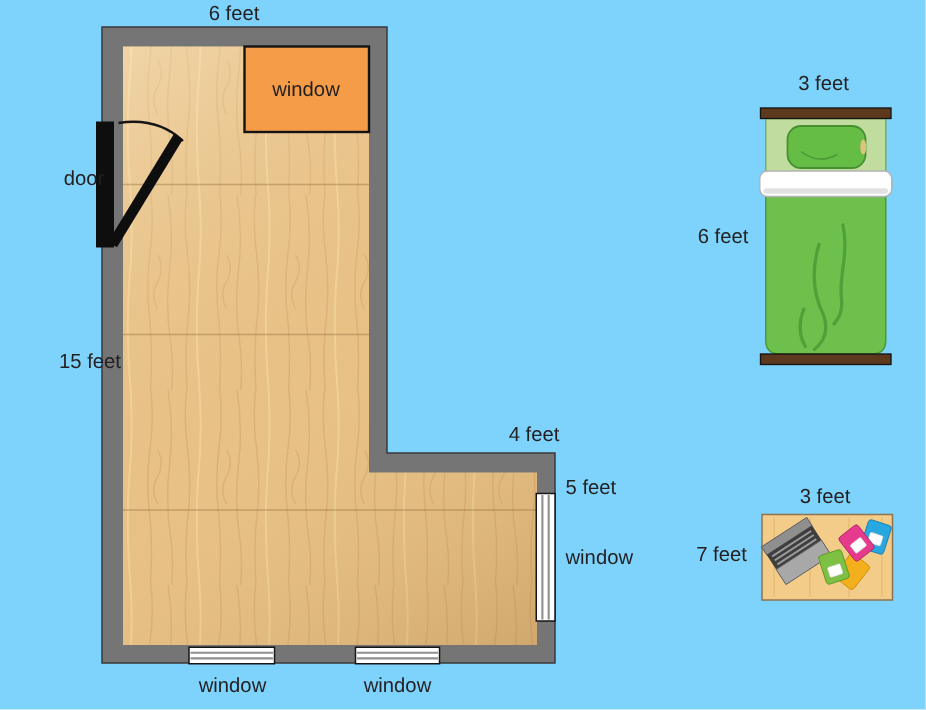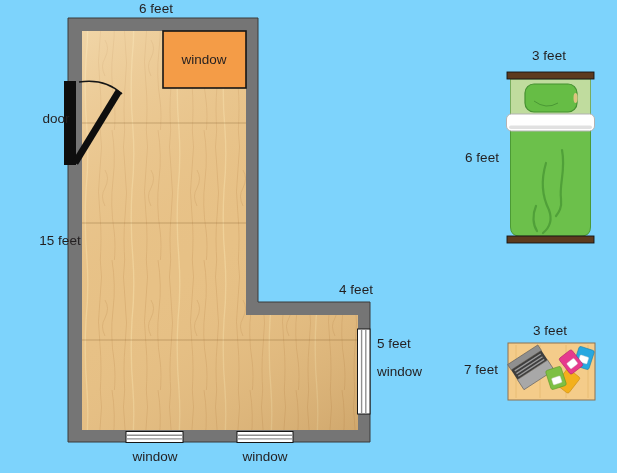--- a/index.html
+++ b/index.html
@@ -156,21 +156,21 @@
         <rect class="nb-label" x="-4.5" y="-1.5" width="9" height="7" rx="1"></rect>
       </g>
     </g>
   </svg>
 
   <div class="lbl" style="left:156px;top:9px;">6 feet</div>
   <div class="lbl" style="left:204px;top:60px;">window</div>
   <div class="lbl" style="left:45px;top:119px;margin-left:11px;">door</div>
   <div class="lbl" style="left:60px;top:241px;">15 feet</div>
   <div class="lbl" style="left:308px;top:290px;margin-left:48px;">4 feet</div>
-  <div class="lbl anchor-left" style="left:377px;top:344px;">5 feet</div>
+  <div class="lbl anchor-left" style="left:377px;top:325px;">5 feet</div>
   <div class="lbl anchor-left" style="left:377px;top:372px;">window</div>
   <div class="lbl" style="left:155px;top:457px;">window</div>
   <div class="lbl" style="left:265px;top:457px;">window</div>
   <div class="lbl" style="left:549px;top:56px;">3 feet</div>
   <div class="lbl" style="left:482px;top:158px;">6 feet</div>
   <div class="lbl" style="left:550px;top:331px;">3 feet</div>
   <div class="lbl" style="left:481px;top:370px;">7 feet</div>
 
 </div>
 

